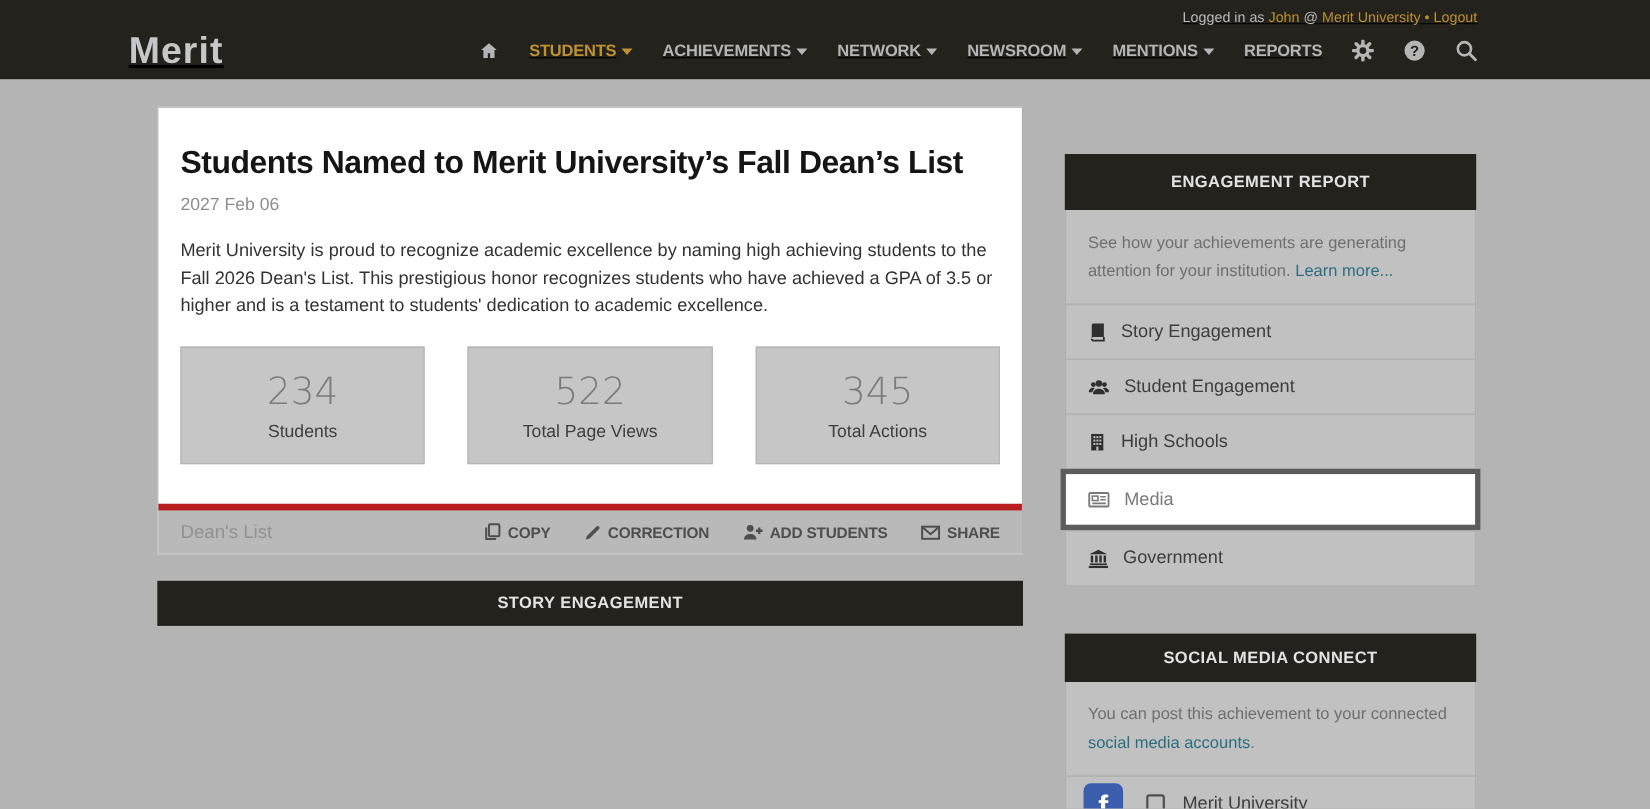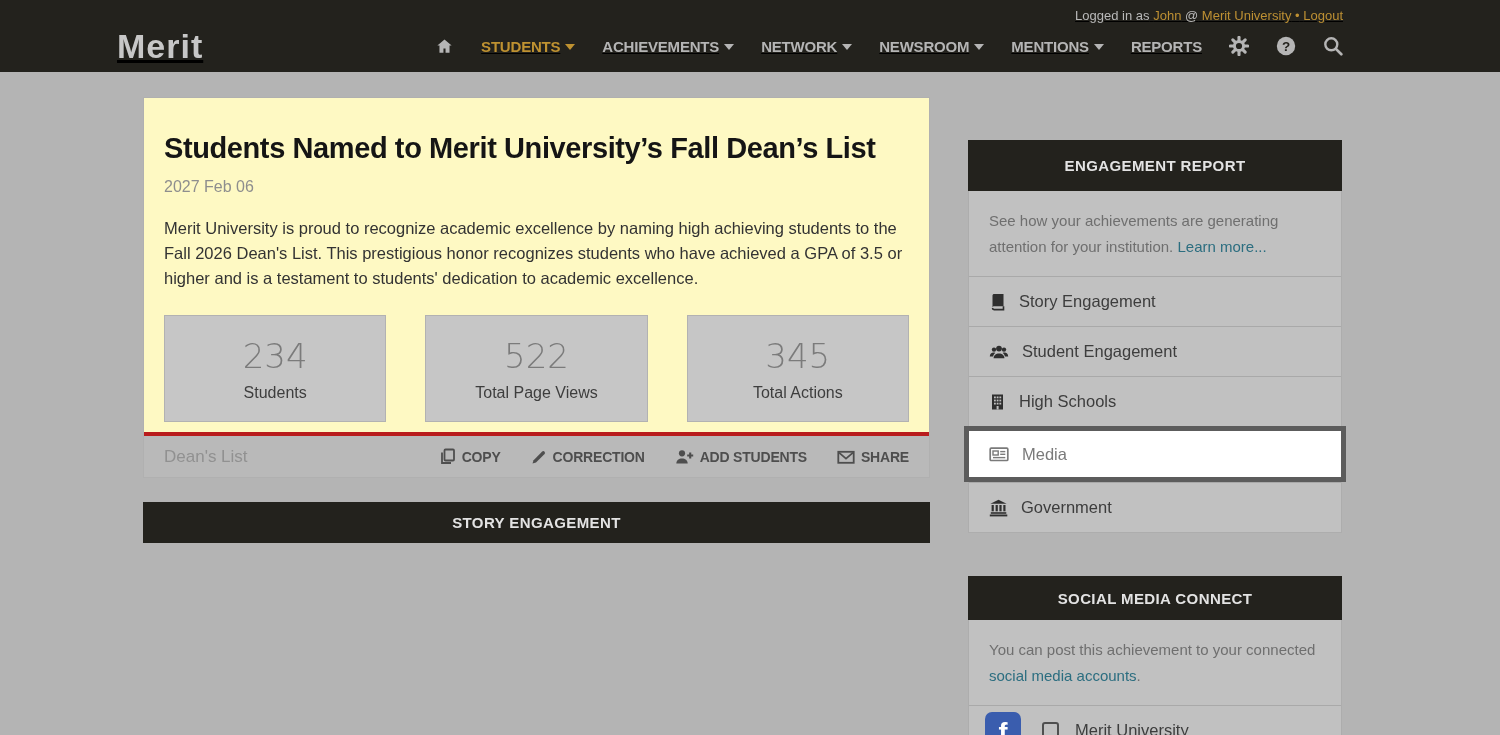--- a/index.html
+++ b/index.html
@@ -19,31 +19,31 @@
   .caret { width:0; height:0; border-left:5px solid transparent; border-right:5px solid transparent;
            border-top:6px solid currentColor; margin-top:2px; }
   .nav-icon { display:flex; align-items:center; color:#b5b5b5; cursor:pointer; }
 
   
   .content { display:flex; gap:38px; margin:25px 0 0 143px; width:1199px; }
   .main-col { width:787px; }
   .side-col { width:374px; }
 
   
-  .card { background:#fef9c3; border:1px solid #b0b0b0; }
+  .card { background:#ffffff; border:1px solid #b0b0b0; }
   .story-inner { padding:34px 20px 0 20px; }
   .story-title { font-size:29px; font-weight:bold; color:#151515; letter-spacing:-0.4px; }
   .story-date { margin-top:13px; font-size:16px; color:#8e8e8e; }
   .story-body { margin-top:20px; font-size:16.5px; line-height:25px; color:#333; }
   .stats-grid { margin-top:24px; display:grid; grid-template-columns:repeat(3,1fr); gap:39px; }
   .tile { background:#c6c6c6; border:1px solid #b2b2b2; text-align:center; height:107px;
           display:flex; flex-direction:column; justify-content:center; gap:8px; }
   .tile .num { font-size:34px; font-weight:300; color:#7b7b7b; font-family:"DejaVu Sans", sans-serif; }
   .tile .lbl { font-size:16px; color:#3e3e3e; }
-  .story-footer { margin-top:10px; border-top:4px solid #b91c1c; background:#b9b9b9;
+  .story-footer { margin-top:36px; border-top:6px solid #b91c1c; background:#b9b9b9;
                   height:45px; display:flex; align-items:center; padding:0 20px; }
   .story-tag { font-size:17px; color:#919191; }
   .actions { margin-left:auto; display:flex; gap:30px; }
   .action-btn { display:flex; align-items:center; gap:6px; font-size:14px; font-weight:bold;
                 color:#4e4e4e; letter-spacing:-0.2px; cursor:pointer; background:none; border:none; }
 
   
   .section-header { height:41px; background:#23221d; display:flex; align-items:center; justify-content:center;
                     font-size:15px; font-weight:bold; color:#e3e3e3; letter-spacing:.4px; }
   .engagement-card { margin-top:24px; }

